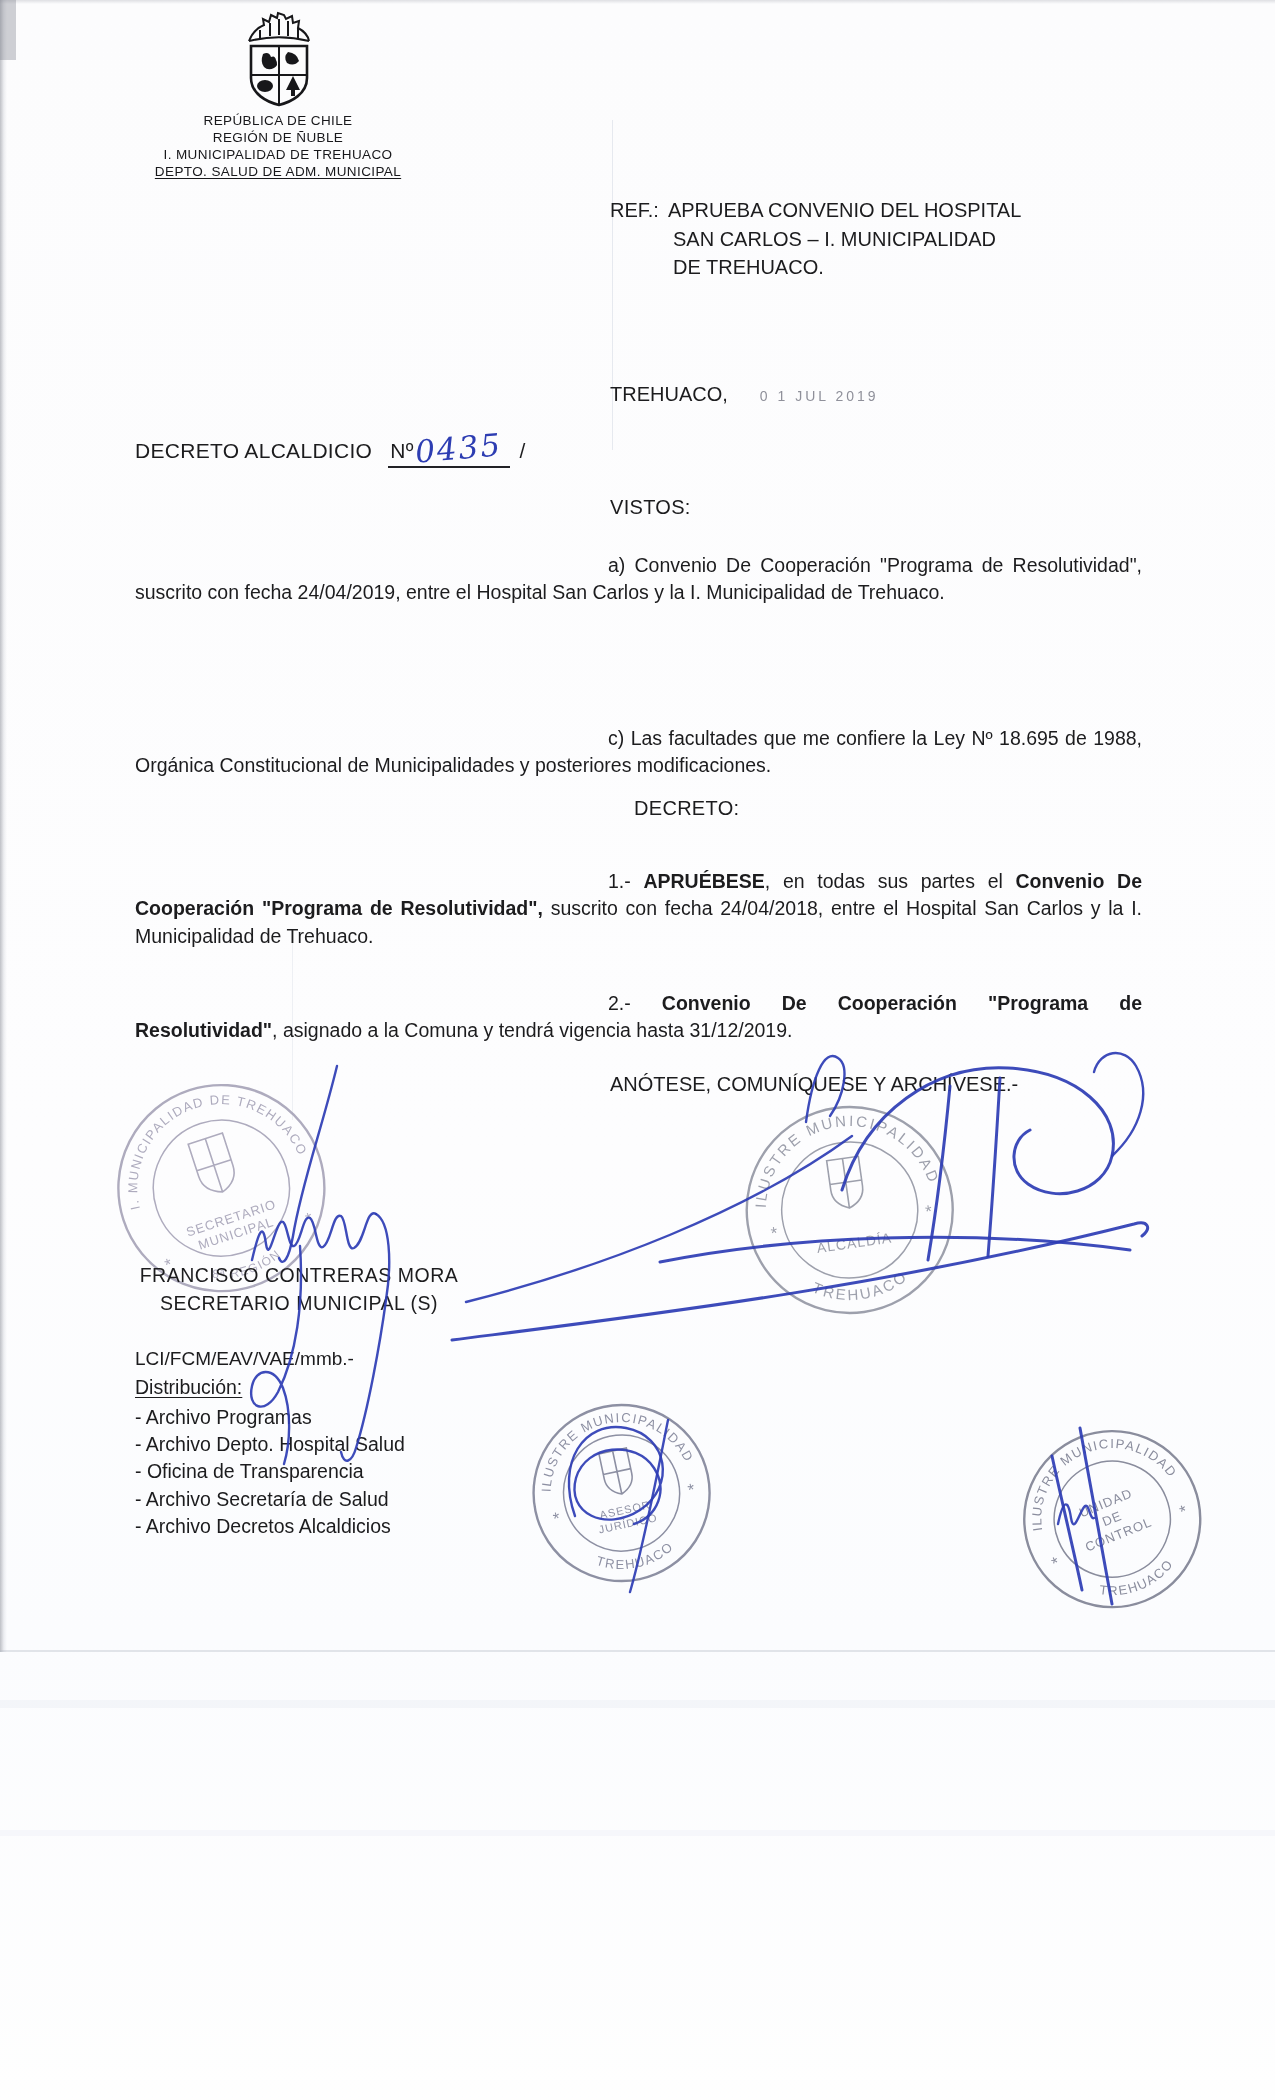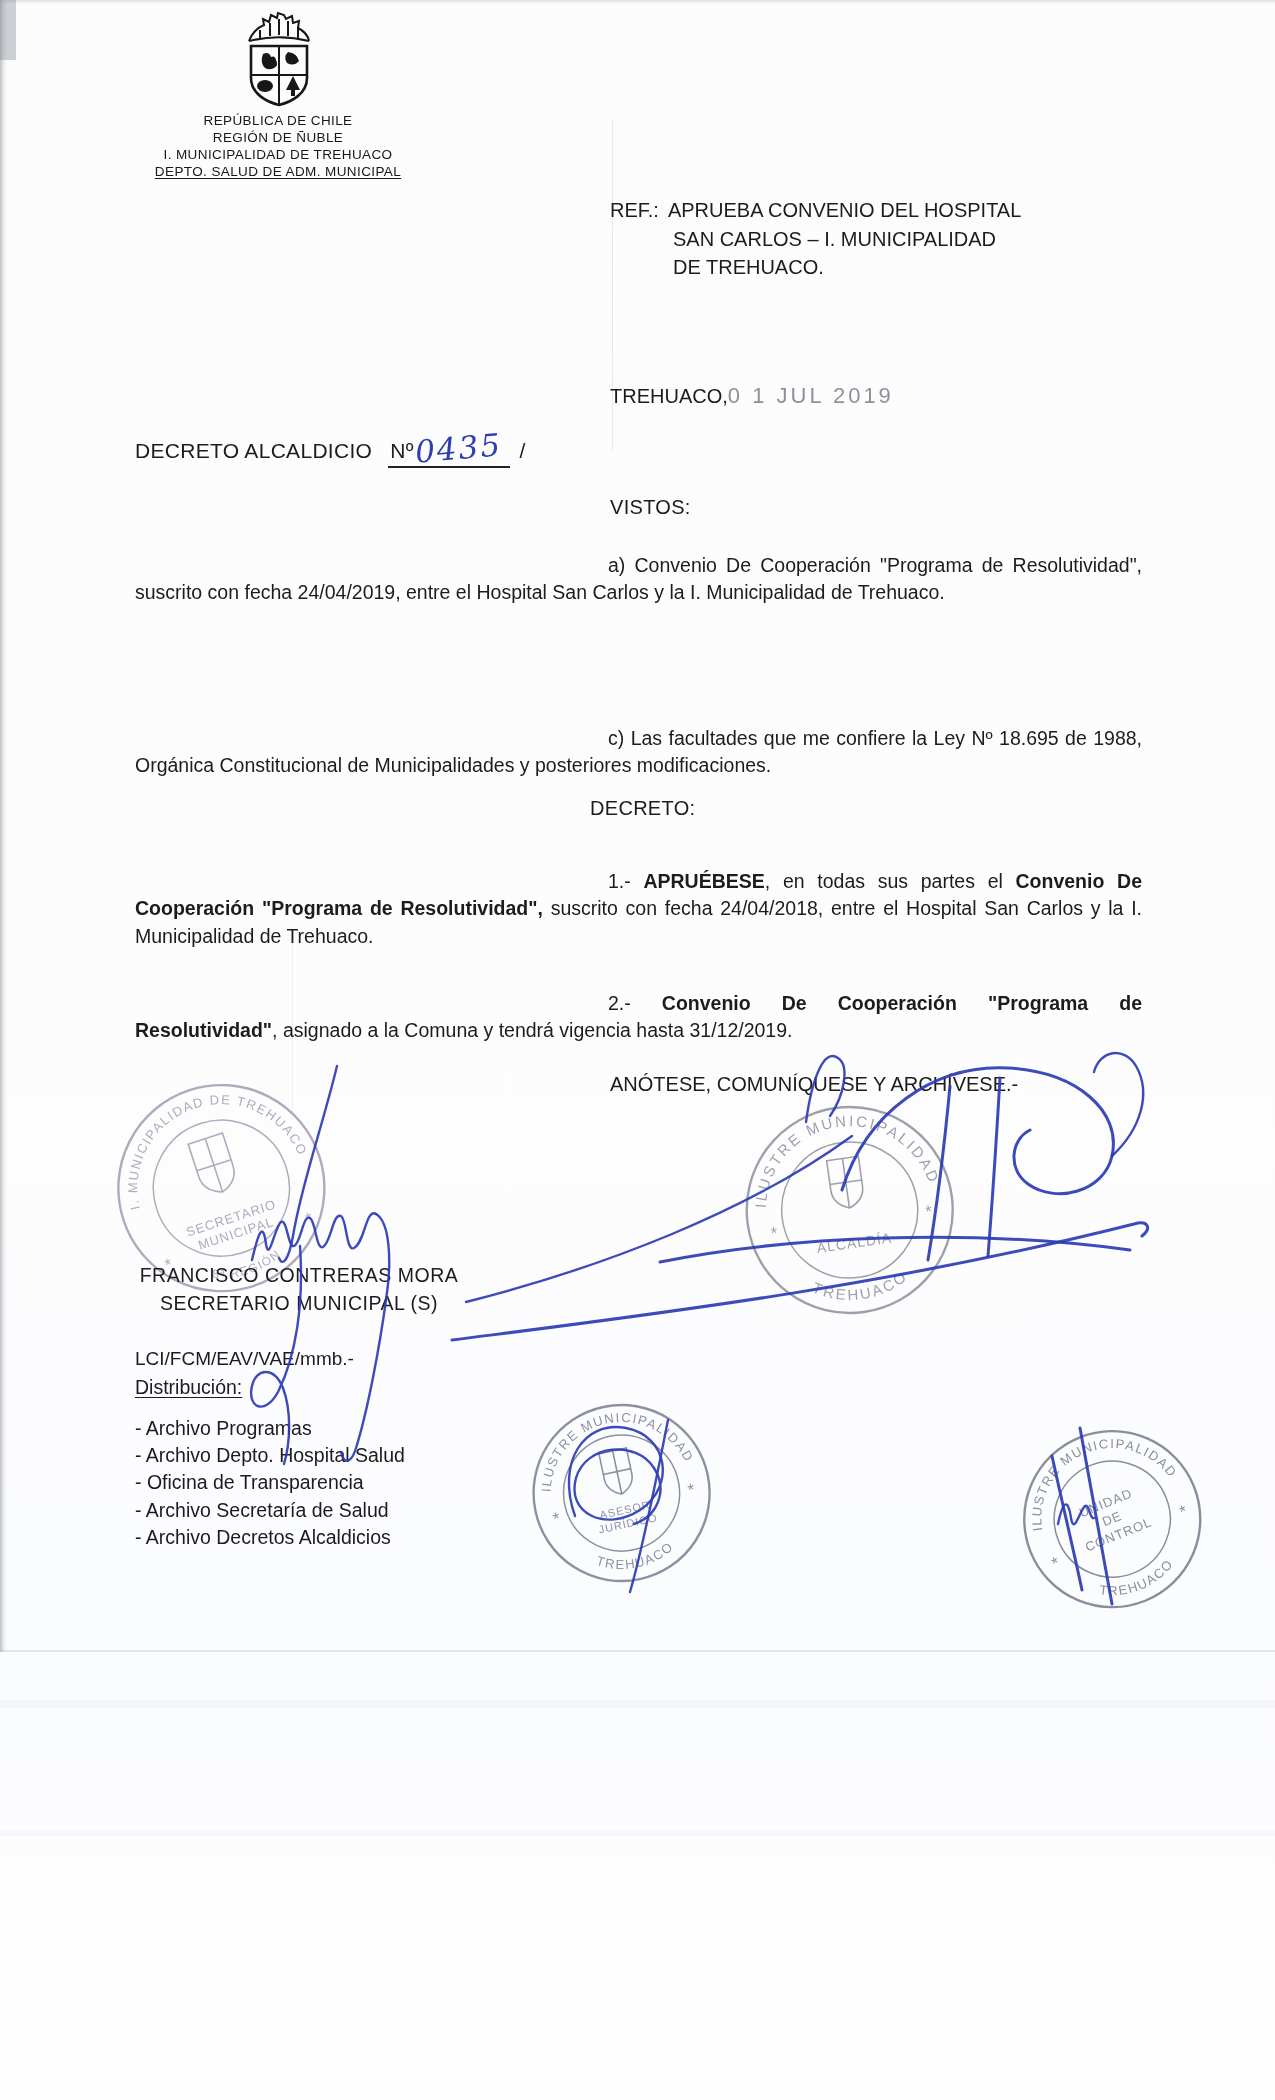--- a/index.html
+++ b/index.html
@@ -28,52 +28,52 @@
   .letterhead .dept { text-decoration:underline; text-underline-offset:2px; }
   .emblem { display:block; margin:0 auto 4px auto; }
 
   
   .ref { left:610px; top:196px; width:470px; font-size:20px; line-height:28.5px; }
   .ref .lbl { margin-right:9px; }
   .ref .indent { padding-left:63px; }
 
   
   .dateline { left:610px; top:383px; font-size:20px; }
-  .stamped-date { color:#8f909a; letter-spacing:3px; font-size:22px; }
+  .stamped-date { color:#8f909a; margin-left:32px; letter-spacing:3px; font-size:14px; }
 
   
   .decree-head { left:135px; top:437px; font-size:21px; letter-spacing:.3px; }
   .num-group { display:inline-block; margin-left:16px; padding:0 8px 3px 2px;
     border-bottom:2px solid #222226; }
   .handwritten { font-family:"DejaVu Serif","Liberation Serif",serif; font-style:italic;
     font-size:31px; color:#2d3db2; display:inline-block; transform:rotate(-5deg) translateY(1px);
     line-height:20px; letter-spacing:2px; margin-left:1px; }
   .slash { margin-left:10px; }
 
   .h-sub { font-size:20px; letter-spacing:.3px; }
   .h-vistos { left:610px; top:496px; }
-  .h-decreto { left:590px; top:797px; }
+  .h-decreto { left:634px; top:797px; }
   .closing { left:610px; top:1073px; font-size:20px; }
 
   .para { left:135px; width:1007px; font-size:19.5px; line-height:27.4px;
     text-align:justify; text-indent:473px; }
   .p-a { top:552px; } .p-b { top:644px; } .p-c { top:725px; }
   .p-1 { top:868px; } .p-2 { top:990px; }
   .b { font-weight:bold; }
 
   
   .sig-block { text-align:center; font-size:19.5px; line-height:27.5px; letter-spacing:.5px; }
   .sig-sec { left:138px; top:1262px; width:322px; }
   .sig-mayor { left:810px; top:1276px; width:314px; }
   .mayor-title { letter-spacing:8px; }
 
   
   .initials { left:135px; top:1348px; font-size:19px; }
   .dist-label { left:135px; top:1376px; font-size:19.5px; text-decoration:underline; text-underline-offset:3px; }
-  .dist-list { left:135px; top:1404px; font-size:19.5px; line-height:27.2px;margin-top:11px; }
+  .dist-list { left:135px; top:1404px; font-size:19.5px; line-height:27.2px; }
 
   
   .stamp-wrap { position:absolute; }
   .stamp-sec { left:112px; top:1078px; transform:rotate(-18deg); color:#9d9ab0; opacity:.82; }
   .stamp-alc { left:740px; top:1100px; transform:rotate(-8deg);  color:#8d909e; opacity:.85; }
   .stamp-ase { left:527px; top:1398px; transform:rotate(-12deg); color:#82859a; opacity:.9; }
   .stamp-con { left:1018px; top:1424px; transform:rotate(-22deg); color:#7e8193; opacity:.9; }
   .st-ring { fill:none; stroke:currentColor; stroke-width:2.4; }
   .st-ring2 { fill:none; stroke:currentColor; stroke-width:1.5; }
   .st-arc { fill:currentColor; font-size:15px; letter-spacing:2.5px; }

